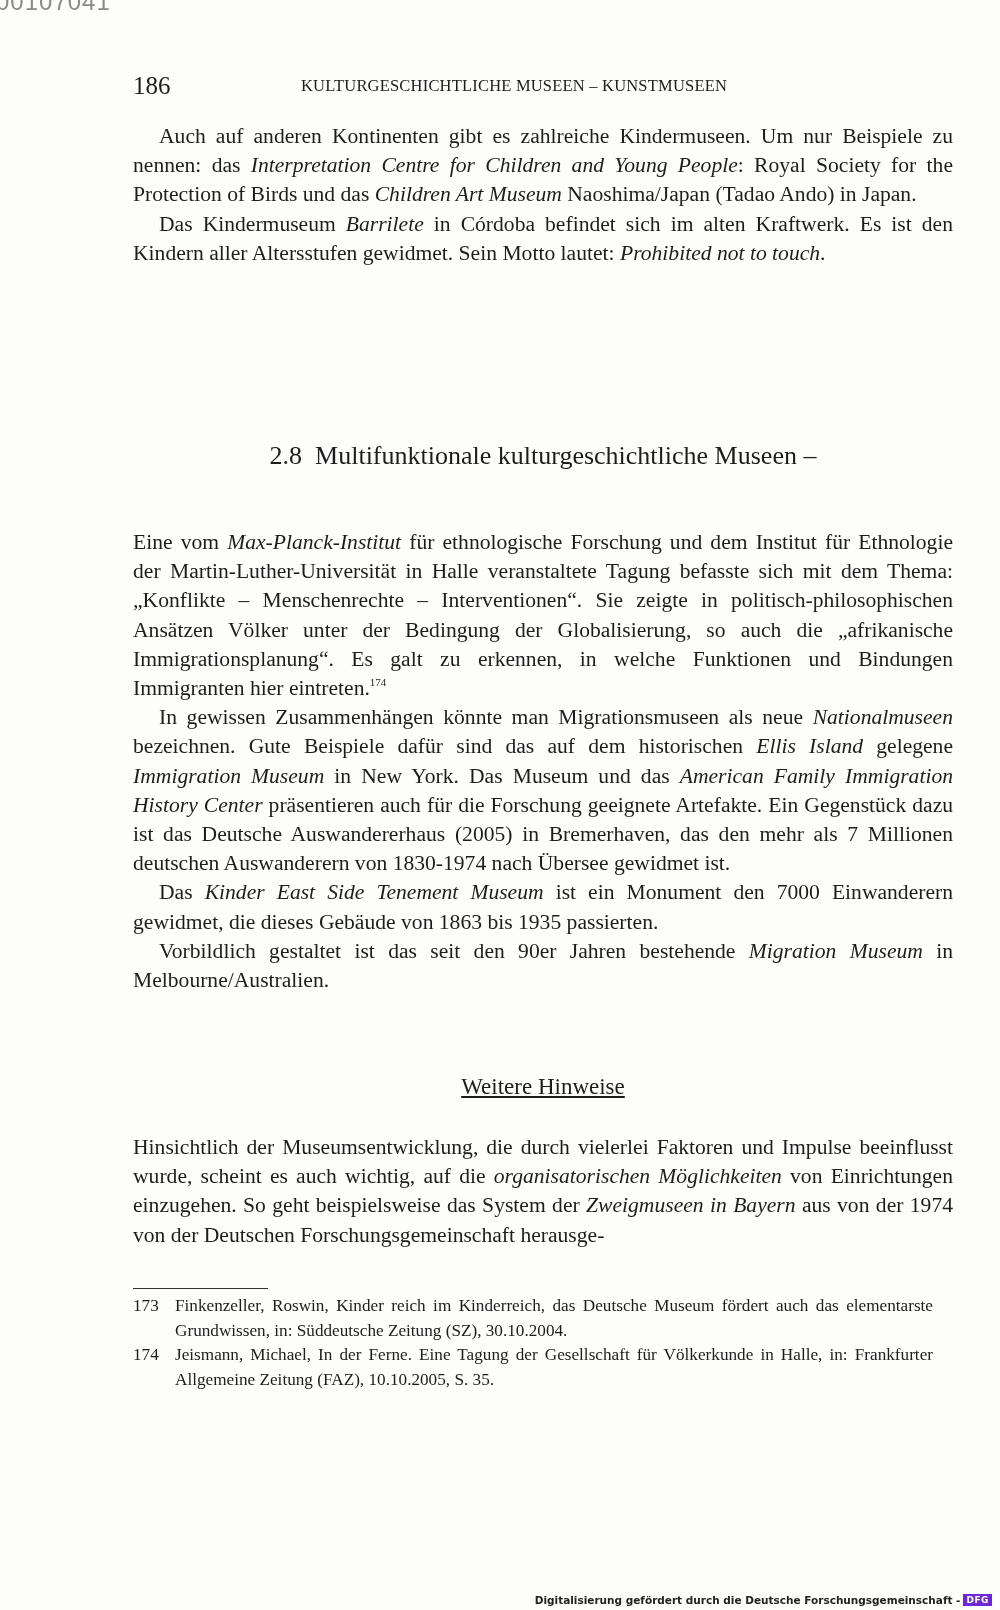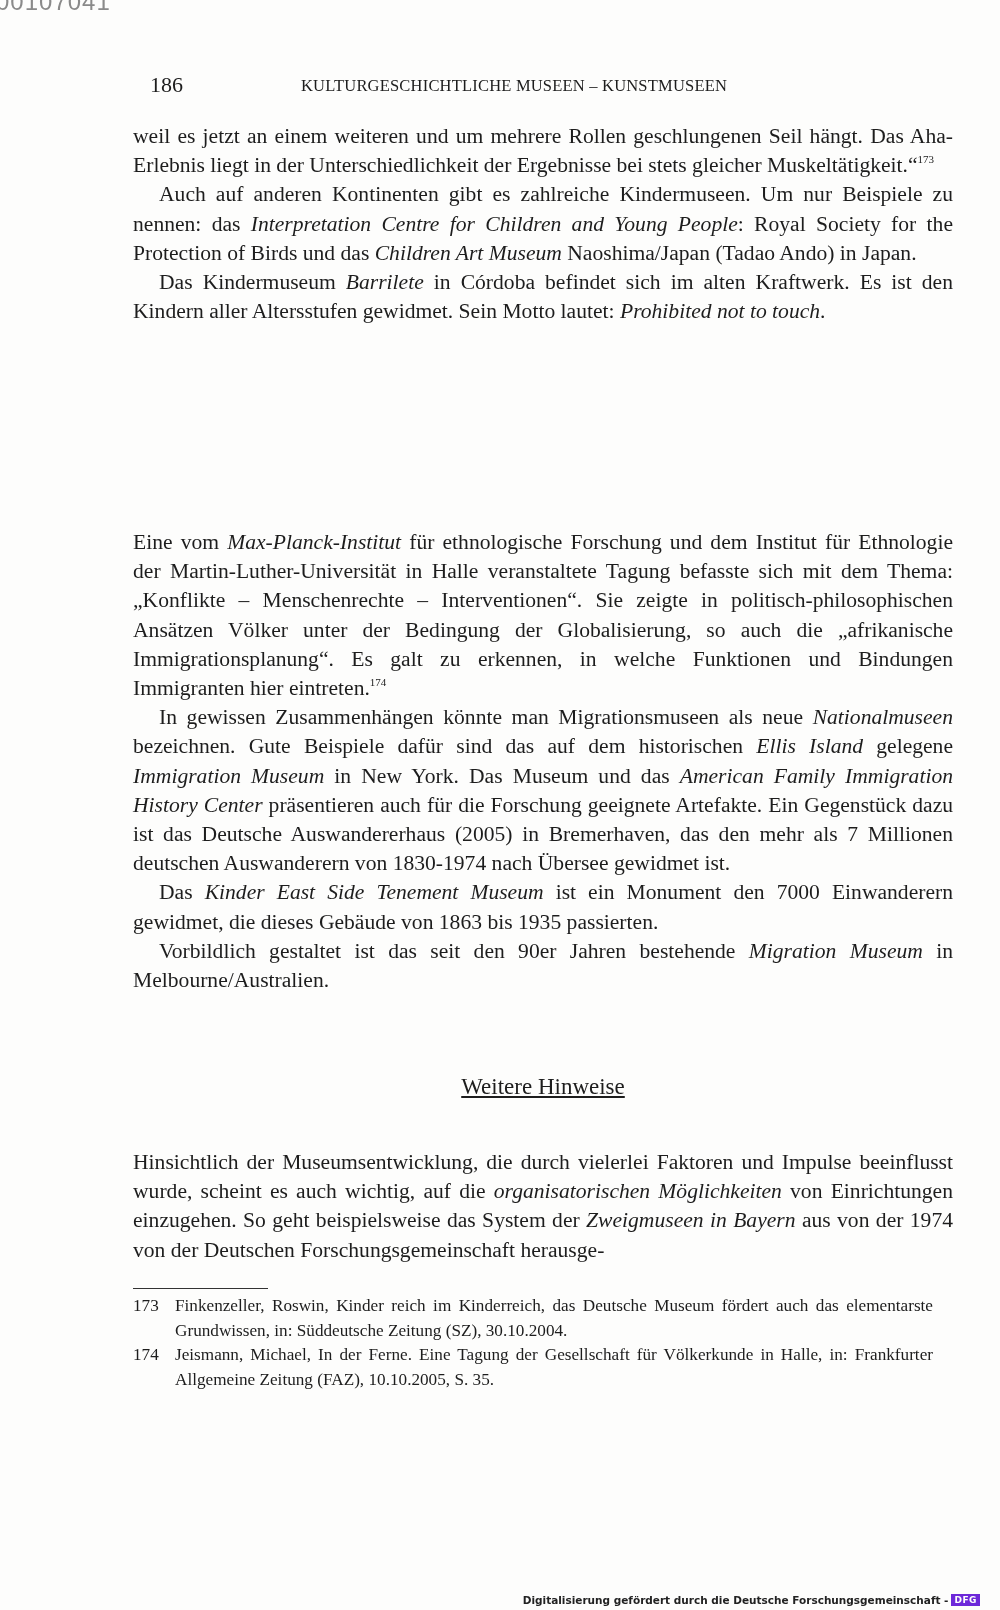--- a/index.html
+++ b/index.html
@@ -8,21 +8,21 @@
     font-family: "Liberation Serif", "DejaVu Serif", serif; color: #1d1d1d;
   }
   .scan-id {
     position: absolute; left: -4px; top: -12px;
     font-family: "Liberation Sans", "DejaVu Sans", sans-serif;
     font-size: 24px; color: #8a8a8a; letter-spacing: 1px;
   }
   .running-head {
     position: absolute; top: 72px; left: 133px; width: 820px; height: 30px;
   }
-  .page-number { position: absolute; left: 17px; top: 0; font-size: 22px; }
+  .page-number { position: absolute; left: 0; top: 0; font-size: 25px; }
   .running-title {
     position: absolute; left: 135px; top: 4px; font-size: 16.5px; letter-spacing: 0.2px;
     text-transform: uppercase;
     margin-left: 33px;
   }
   .body-text {
     position: absolute; left: 133px; width: 820px; font-size: 21.6px; line-height: 29.2px;
     text-align: justify;
   }
   .body-text p { margin: 0; }
@@ -33,57 +33,57 @@
   .heading {
     position: absolute; top: 436px; left: 133px; width: 820px; text-align: center;
     font-size: 26px; line-height: 40px;
   }
   .block2 { top: 528px; }
   .subheading {
     position: absolute; top: 1074px; left: 133px; width: 820px; text-align: center;
     font-size: 23px;
     text-decoration: underline;
   }
-  .block3 { top: 1133px; margin-top: 15px; }
+  .block3 { top: 1133px; }
   .fn-rule {
     position: absolute; top: 1288px; left: 133px; width: 135px; height: 0;
     border-top: 1.5px solid #333;
   }
   .footnotes {
     position: absolute; top: 1294px; left: 133px; width: 800px; font-size: 17.2px; line-height: 24.5px;
   }
   .fn { position: relative; padding-left: 42px; text-align: justify; }
   .fn-num { position: absolute; left: 0; top: 0; }
   .dfg-footer {
-    position: absolute; right: 20px; bottom: 4px;
+    position: absolute; right: 8px; bottom: 4px;
     font-family: "DejaVu Sans", "Liberation Sans", sans-serif; font-size: 10.5px; font-weight: bold;
     color: #222; display: flex; align-items: center; gap: 3px;
   }
   .dfg-logo {
     background: #1d3e8a; color: #fff; font-size: 9px; font-weight: bold; padding: 1px 3px;
     letter-spacing: 0.5px;
   }
 </style>
 </head>
 <body>
 
 <div class="scan-id">00107041</div>
 
 <div class="running-head">
   <span class="page-number">186</span>
   <span class="running-title">Kulturgeschichtliche Museen – Kunstmuseen</span>
 </div>
 
 <div class="body-text block1">
-  <p><span>weil es jetzt an einem weiteren und um mehrere Rollen geschlungenen Seil hängt. Das Aha-Erlebnis liegt in der Unterschiedlichkeit der Ergebnisse bei stets gleicher Muskeltätigkeit.“</span><sup>173</sup></p>
   <p class="indent"><span>Auch auf anderen Kontinenten gibt es zahlreiche Kindermuseen. Um nur Beispiele zu nennen: das </span><i>Interpretation Centre for Children and Young People</i><span>: Royal Society for the Protection of Birds und das </span><i>Children Art Museum</i><span> Naoshima/Japan (Tadao Ando) in Japan.</span></p>
   <p class="indent"><span>Das Kindermuseum </span><i>Barrilete</i><span> in Córdoba befindet sich im alten Kraftwerk. Es ist den Kindern aller Altersstufen gewidmet. Sein Motto lautet: </span><i>Prohibited not to touch</i><span>.</span></p>
 </div>
 
 <div class="heading">
+  <div><span>2.8</span>&nbsp;&nbsp;<span>Multifunktionale kulturgeschichtliche Museen –</span></div>
 </div>
 
 <div class="body-text block2">
   <p><span>Eine vom </span><i>Max-Planck-Institut</i><span> für ethnologische Forschung und dem Institut für Ethnologie der Martin-Luther-Universität in Halle veranstaltete Tagung befasste sich mit dem Thema: „Konflikte – Menschenrechte – Interventionen“. Sie zeigte in politisch-philosophischen Ansätzen Völker unter der Bedingung der Globalisierung, so auch die „afrikanische Immigrationsplanung“. Es galt zu erkennen, in welche Funktionen und Bindungen Immigranten hier eintreten.</span><sup>174</sup></p>
   <p class="indent"><span>In gewissen Zusammenhängen könnte man Migrationsmuseen als neue </span><i>Nationalmuseen</i><span> bezeichnen. Gute Beispiele dafür sind das auf dem historischen </span><i>Ellis Island</i><span> gelegene </span><i>Immigration Museum</i><span> in New York. Das Museum und das </span><i>American Family Immigration History Center</i><span> präsentieren auch für die Forschung geeignete Artefakte. Ein Gegenstück dazu ist das Deutsche Auswandererhaus (2005) in Bremerhaven, das den mehr als 7 Millionen deutschen Auswanderern von 1830-1974 nach Übersee gewidmet ist.</span></p>
   <p class="indent"><span>Das </span><i>Kinder East Side Tenement Museum</i><span> ist ein Monument den 7000 Einwanderern gewidmet, die dieses Gebäude von 1863 bis 1935 passierten.</span></p>
   <p class="indent"><span>Vorbildlich gestaltet ist das seit den 90er Jahren bestehende </span><i>Migration Museum</i><span> in Melbourne/Australien.</span></p>
 </div>
 
 <div class="subheading">Weitere Hinweise</div>

